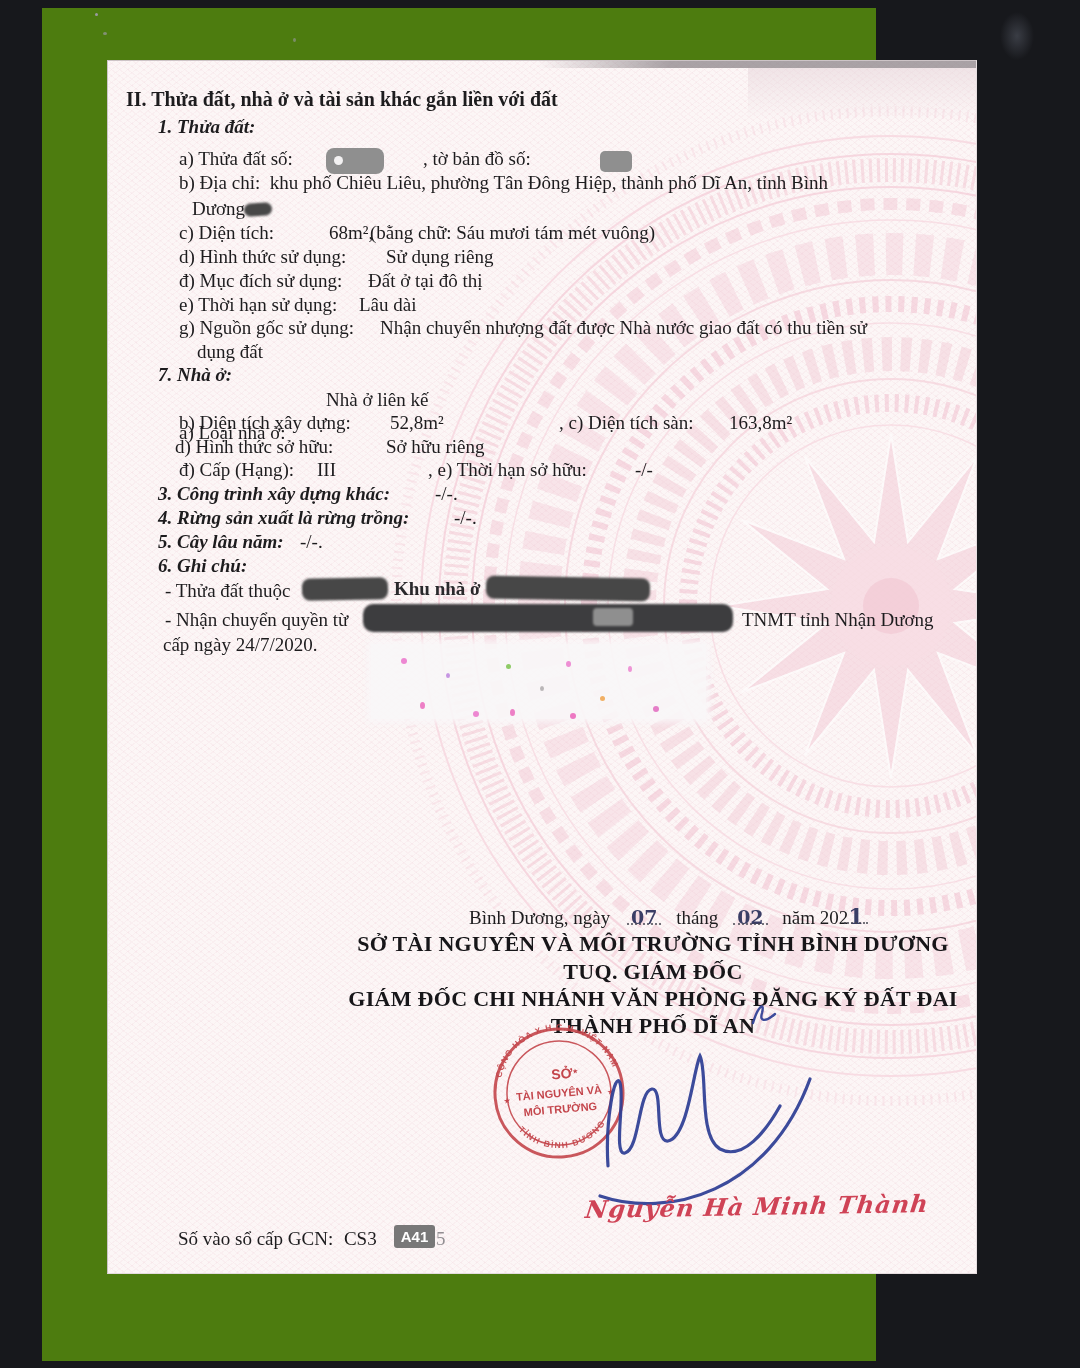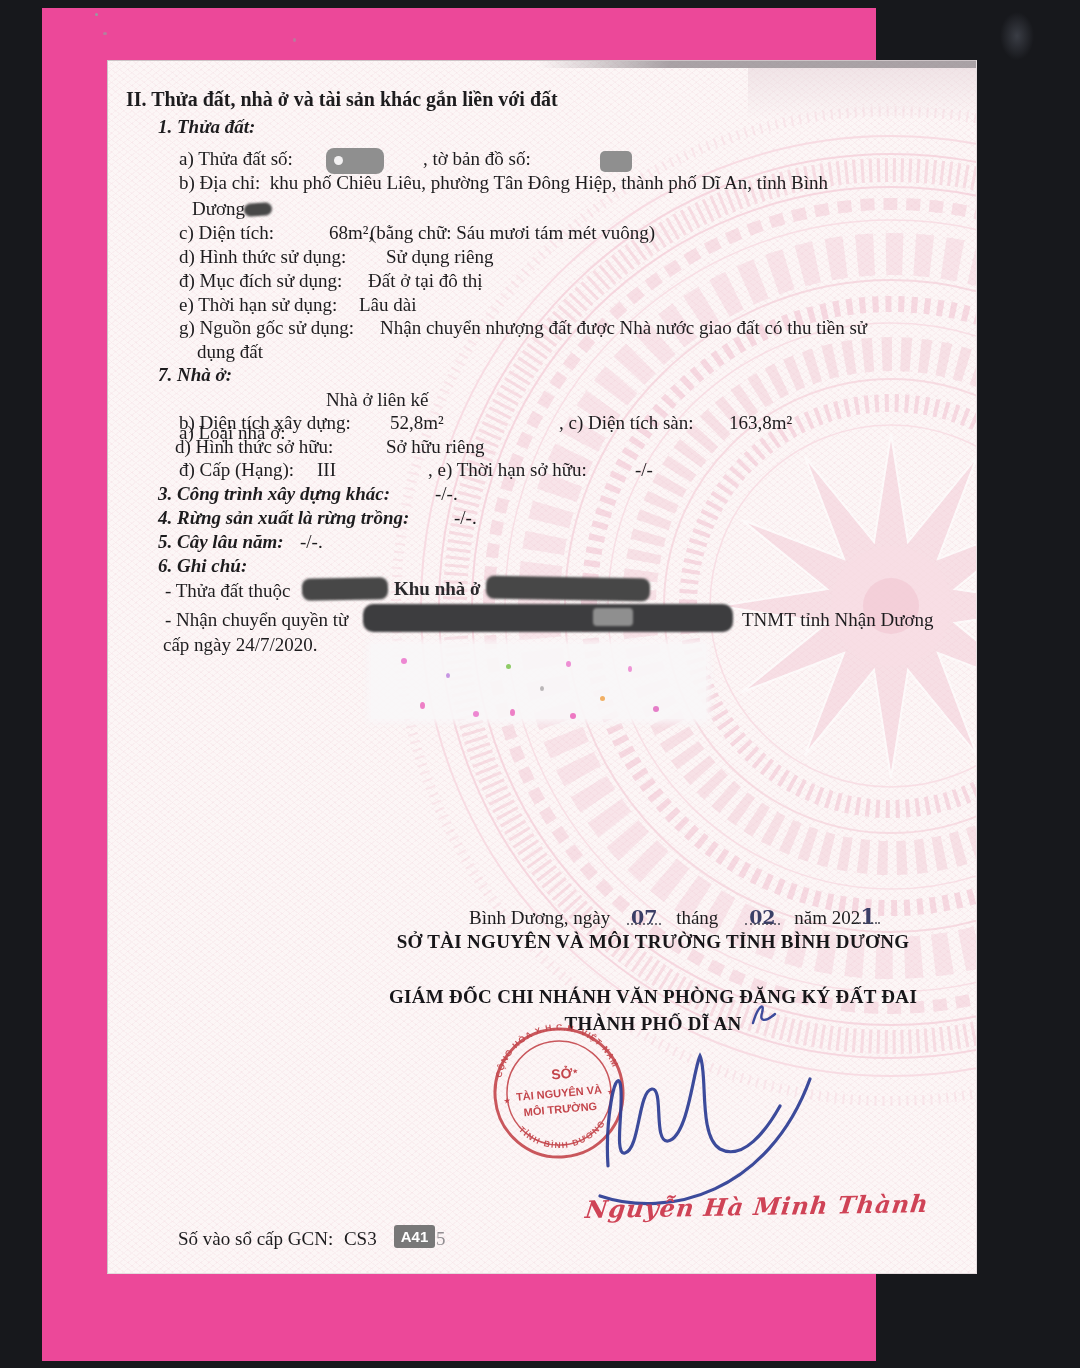--- a/index.html
+++ b/index.html
@@ -1,18 +1,18 @@
 <!DOCTYPE html>
 <html><head>
 <meta charset="utf-8">
 <style>
   html,body{margin:0;padding:0;}
   .canvas{position:relative;width:1080px;height:1368px;background:#17181c;overflow:hidden;
           font-family:"Liberation Serif","DejaVu Serif",serif;}
-  .paper{position:absolute;left:42px;top:8px;width:834px;height:1353px;background:#ec4899;}
+  .paper{position:absolute;left:42px;top:8px;width:834px;height:1353px;background:#4d7c0f;}
   .page{position:absolute;left:65px;top:52px;width:868px;height:1212px;background:#fcf6f6;
         border:1px solid rgba(160,148,153,.5);border-right-color:rgba(200,188,193,.4);
         border-bottom-color:rgba(185,173,178,.35);overflow:hidden;}
   .page::before{content:"";position:absolute;inset:0;pointer-events:none;
         background:
          repeating-linear-gradient(38deg, rgba(228,172,188,.10) 0 1px, transparent 1px 5px),
          repeating-linear-gradient(-38deg, rgba(228,172,188,.10) 0 1px, transparent 1px 5px);}
   .ln{position:absolute;white-space:nowrap;font-size:19px;line-height:24px;color:#1d1c1e;}
   .b{font-weight:bold;}
   .sec{font-weight:bold;font-style:italic;}
@@ -24,21 +24,21 @@
   .blob{position:absolute;background:#8f8f8f;border-radius:8px;filter:blur(.6px);}
   .blob.dark{background:#474747;filter:blur(1px);}
   .dotg{position:absolute;border-radius:50%;}
   .whitepatch{position:absolute;left:263px;top:583px;width:335px;height:75px;
         background:rgba(249,246,248,.93);box-shadow:0 0 6px 4px rgba(249,246,248,.8);}
   .hw{position:relative;display:inline-block;color:#3a3e66;font-weight:600;
       font-family:"DejaVu Serif",serif;}
   .hw::before{content:"";position:absolute;left:-4px;right:-4px;bottom:4px;
       border-bottom:2px dotted rgba(70,70,80,.75);}
   .orgline{position:absolute;left:200px;width:690px;text-align:center;font-weight:bold;
-      font-size:19px;letter-spacing:.3px;color:#171619;white-space:nowrap;}
+      font-size:22px;letter-spacing:.3px;color:#171619;white-space:nowrap;}
   .badge{position:absolute;left:286px;top:1164px;width:41px;height:23px;background:#787878;
       border-radius:3px;color:#fff;font-family:"Liberation Sans",sans-serif;font-weight:bold;
       font-size:15px;line-height:23px;text-align:center;}
   .name{position:absolute;left:478px;top:1131px;font-family:"DejaVu Serif",serif;
       font-style:italic;font-weight:600;font-size:24px;color:#cf4356;letter-spacing:1px;
       transform:skewX(-8deg) rotate(-1deg);}
   .stamp{position:absolute;left:371px;top:952px;width:160px;height:160px;transform:rotate(-5deg);}
   .sig-overlay{position:absolute;inset:0;pointer-events:none;}
   .speck{position:absolute;background:#9a9aa0;border-radius:50%;}
   .darkglyph{position:absolute;left:1000px;top:12px;width:34px;height:48px;
@@ -161,25 +161,26 @@
       <div class="dotg" style="left:458px;top:600px;width:5px;height:6px;background:#ea6cc8;opacity:.75;"></div>
       <div class="dotg" style="left:462px;top:652px;width:6px;height:6px;background:#e84db0;opacity:.75;"></div>
       <div class="dotg" style="left:492px;top:635px;width:5px;height:5px;background:#f0a24a;opacity:.85;"></div>
       <div class="dotg" style="left:520px;top:605px;width:4px;height:6px;background:#ea6cc8;opacity:.7;"></div>
       <div class="dotg" style="left:545px;top:645px;width:6px;height:6px;background:#e060bc;opacity:.8;"></div>
 
       <div class="ln" style="left:361px;top:843px;">
         <span>Bình Dương, ngày</span>
         <span class="hw" style="margin-left:16px;">07</span>
         <span style="margin-left:14px;">tháng</span>
-        <span class="hw" style="margin-left:26px;">02</span>
+        <span class="hw" style="margin-left:14px;">02</span>
         <span style="margin-left:14px;">năm 202</span><span class="hw" style="font-size:22px;">1</span>
       </div>
 
       <div class="orgline" style="top:870px;">SỞ TÀI NGUYÊN VÀ MÔI TRƯỜNG TỈNH BÌNH DƯƠNG</div>
+      <div class="orgline" style="top:898px;">TUQ. GIÁM ĐỐC</div>
       <div class="orgline" style="top:925px;">GIÁM ĐỐC CHI NHÁNH VĂN PHÒNG ĐĂNG KÝ ĐẤT ĐAI</div>
       <div class="orgline" style="top:952px;">THÀNH PHỐ DĨ AN</div>
 
       <svg class="stamp" viewBox="0 0 160 160">
         <g fill="none" stroke="#c4464c" opacity=".9">
           <circle cx="80" cy="80" r="64" stroke-width="3"></circle>
           <circle cx="80" cy="80" r="52" stroke-width="1.5"></circle>
         </g>
         <defs>
           <path id="arcTop" d="M 22,75 A 58,58 0 1 1 138,75"></path>

